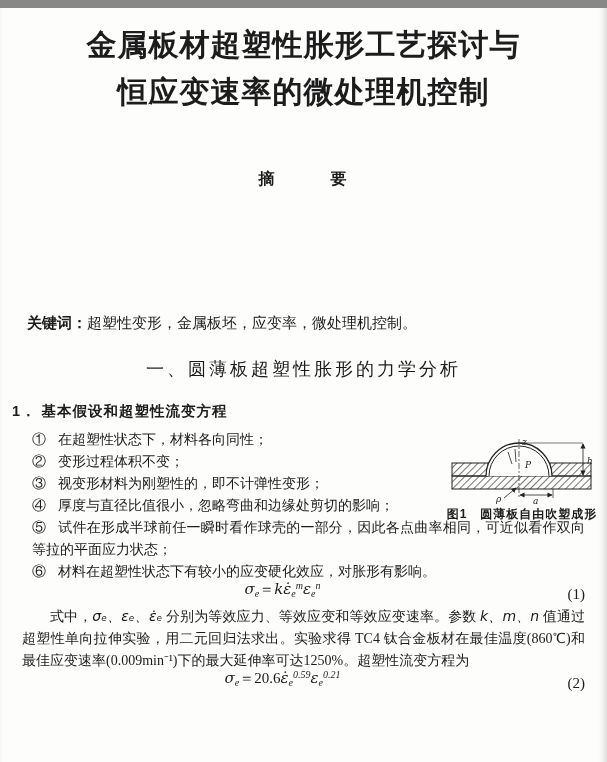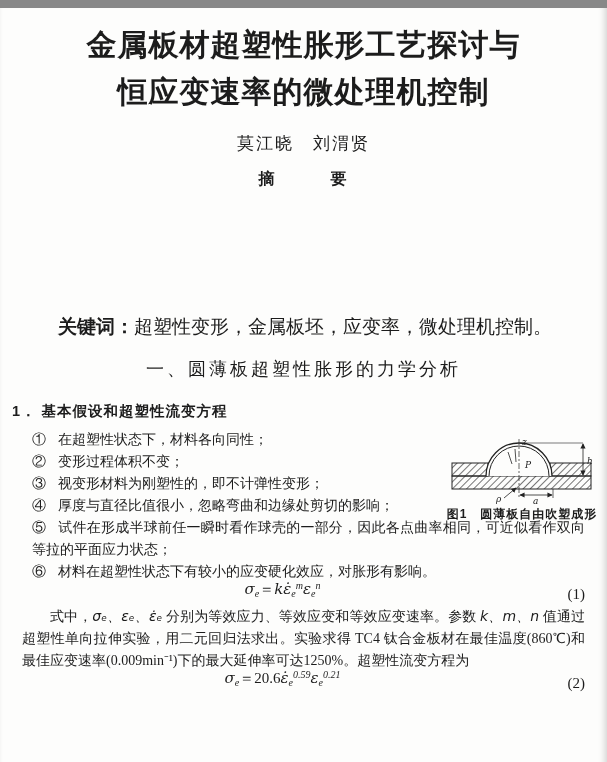--- a/index.html
+++ b/index.html
@@ -11,21 +11,21 @@
     color:#1c1c1c;
     font-family:"Liberation Serif", serif;
     overflow:hidden;
     box-shadow: inset -9px 0 7px -7px rgba(0,0,0,0.18), inset 0 -7px 6px -6px rgba(0,0,0,0.10), inset 2px 0 4px -3px rgba(0,0,0,0.10);
   }
   .hei{font-family:"Liberation Sans", sans-serif;font-weight:700;}
   .title-block{position:absolute;top:13px;left:0;width:100%;text-align:center;font-size:30px;line-height:47px;letter-spacing:1px;}
   .authors{position:absolute;top:124px;left:0;width:100%;text-align:center;font-size:17px;letter-spacing:2px;}
   .abs-heading{position:absolute;top:161px;left:0;width:100%;text-align:center;font-size:16px;letter-spacing:2px;}
   .abs-body{position:absolute;top:187px;left:27px;width:556px;font-size:14px;line-height:23px;text-align:justify;text-indent:2em;}
-  .keywords{position:absolute;top:306px;left:27px;width:556px;font-size:19px;text-align:center;}
+  .keywords{position:absolute;top:306px;left:27px;width:556px;font-size:15px;}
   .keywords .kw-label{font-family:"Liberation Sans", sans-serif;font-weight:700;}
   .sec-heading{position:absolute;top:349px;left:0;width:100%;text-align:center;font-size:18px;letter-spacing:3px;font-weight:500;}
   .sub-heading{position:absolute;top:394px;left:12px;font-size:14.5px;letter-spacing:1px;}
   .body-flow{position:absolute;top:421px;left:22px;width:563px;font-size:14px;line-height:22px;text-align:justify;}
   .body-flow p{margin:0;}
   .indent{text-indent:2em;}
   .item{padding-left:10px;}
   .item .item-num{margin-right:12px;}
   .eq-row{display:flex;align-items:flex-end;height:22px;}
   .eq-body{flex:1;text-align:center;font-size:15px;}
@@ -42,21 +42,20 @@
 </head>
 <body>
 
 <div class="page">
 
   <div class="title-block hei">
     <div>金属板材超塑性胀形工艺探讨与</div>
     <div>恒应变速率的微处理机控制</div>
   </div>
 
-  <div class="authors">莫江晓　刘渭贤</div>
 
   <div class="abs-heading hei">摘　　　要</div>
 
 
   <div class="keywords">
     <span class="kw-label">关键词：</span><span>超塑性变形，金属板坯，应变率，微处理机控制。</span>
   </div>
 
   <div class="sec-heading">一、圆薄板超塑性胀形的力学分析</div>
 

